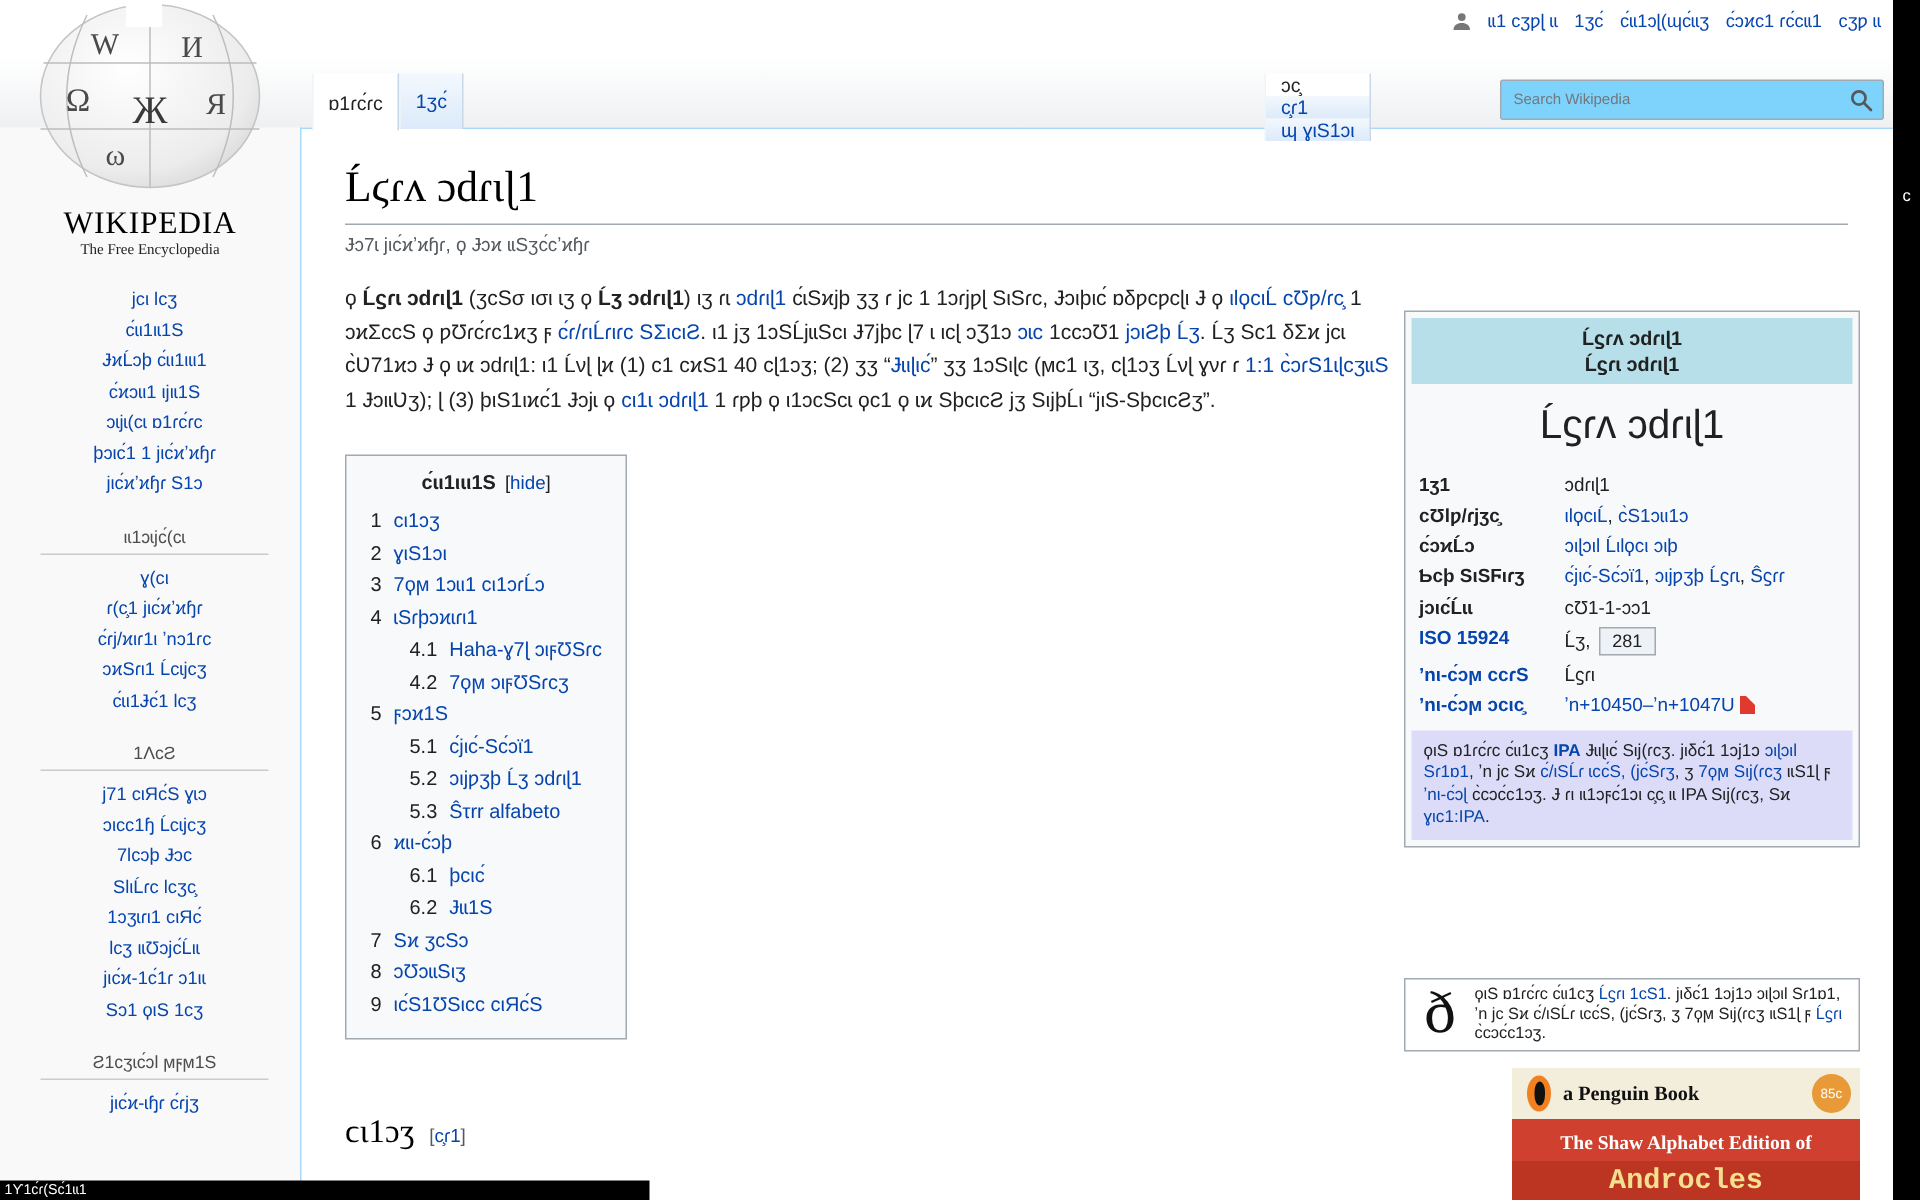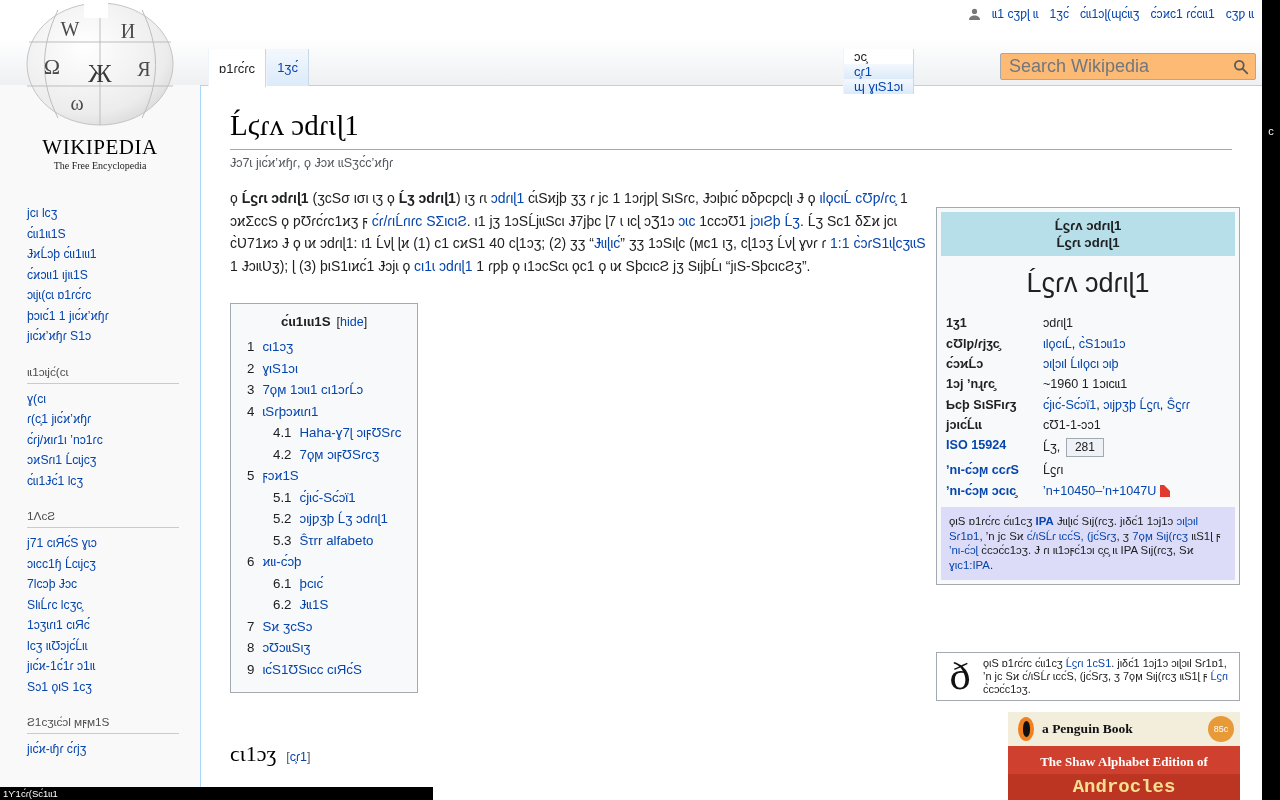--- a/index.html
+++ b/index.html
@@ -10,42 +10,42 @@
   .bold{font-weight:bold;}
 
   .header-base{position:absolute;left:0;top:0;width:1262px;height:85px;
        background:linear-gradient(to bottom,#ffffff 45%,#eef0f2 100%);}
 
   
   .sidebar{position:absolute;left:0;top:0;width:200px;height:800px;}
   .logo-block{text-align:center;padding-top:2px;}
   .wordmark{font-family:"Liberation Serif","DejaVu Serif",serif;font-size:21px;color:#000;letter-spacing:.5px;margin-top:4px;}
   .wordmark-sub{font-family:"Liberation Serif","DejaVu Serif",serif;font-size:10px;color:#222;margin-top:0;}
-  .sidebar-nav{margin-top:32px;}
+  .sidebar-nav{margin-top:17px;text-align:center;}
   .portal{margin:0 0 0 27px;width:152px;}
   .portal+.portal{margin-top:16px;}
   .portal-h{font-size:11.8px;color:#4d4d4d;padding:2px 0 4px;border-bottom:1px solid #c8ccd1;margin-bottom:5px;}
   .side-link{display:block;font-size:12.2px;line-height:20.5px;color:#0645ad;text-decoration:none;white-space:nowrap;}
 
   
   .personal{position:absolute;top:7px;right:26px;display:flex;align-items:center;gap:11px;font-size:12.2px;z-index:5;}
   .pblink{color:#0645ad;text-decoration:none;white-space:nowrap;}
 
   
   .tabs-left,.tabs-right{position:absolute;top:49px;height:37px;display:flex;z-index:4;}
   .tabs-left{left:208px;}
   .tabs-right{left:843px;flex-direction:column;}
   .tab{display:flex;align-items:center;padding:0 10px;font-size:13px;color:#0645ad;text-decoration:none;
        background:linear-gradient(to bottom,#f3f8fd 0%,#dceafa 100%);border-right:1px solid #c8d8e8;border-left:1px solid #eef4fa;}
   .tab.sel{background:#ffffff;color:#222;height:38px;}
 
   
   .search{position:absolute;left:1000px;top:53px;width:256px;height:27px;z-index:4;}
   .search input{width:100%;height:100%;box-sizing:border-box;border:1px solid #a2a9b1;border-radius:2px;
-       padding:0 30px 0 8px;font-size:18px;font-family:inherit;color:#222;background:#fdba74;outline:none;}
+       padding:0 30px 0 8px;font-size:10px;font-family:inherit;color:#222;background:#7dd3fc;outline:none;}
   .search input::placeholder{color:#72777d;}
   .search-icon{position:absolute;right:7px;top:6px;}
 
   
   .content{position:absolute;left:200px;top:85px;width:1062px;height:715px;background:#fff;
        border-left:1px solid #a7d7f9;border-top:1px solid #a7d7f9;box-sizing:border-box;
        padding:23px 30px 0 29px;overflow:hidden;z-index:1;}
   h1.title{font-family:"Liberation Serif","DejaVu Serif",serif;font-size:29px;font-weight:400;margin:0;
        padding-bottom:7px;border-bottom:1px solid #a2a9b1;color:#000;}
   .sitesub{font-size:12.6px;color:#54595d;margin-top:6px;}
@@ -249,24 +249,20 @@
       </div>
       <div class="ib-row">
         <span class="ib-label">ϲƱlƿ/ɾϳʒϲ̧</span>
         <span class="ib-value"><a href="#" class="lnk">ιlϙϲιĹ</a><span>, </span><a href="#" class="lnk">ϲ̀Ѕ1ɔɩι1ɔ</a></span>
       </div>
       <div class="ib-row">
         <span class="ib-label">ϲ́ɔϰĹɔ</span>
         <span class="ib-value"><a href="#" class="lnk">ɔιɭɔιl Ĺιlϙϲι</a><span> </span><a href="#" class="lnk">ɔιþ</a></span>
       </div>
       <div class="ib-row">
-        <span class="ib-label">1ɔϳ ʼnɻɾϲ̧</span>
-        <span class="ib-value"><span>~1960 1 1ɔιϲɩɩ1</span></span>
-      </div>
-      <div class="ib-row">
         <span class="ib-label">Ƅϲþ ЅιЅϜιɾʒ</span>
         <span class="ib-value"><a href="#" class="lnk">ϲ́ϳιϲ́-Ѕϲ́ɔϊ1</a><span>, </span><a href="#" class="lnk">ɔιϳƿʒþ Ĺϛɾɩ</a><span>, </span><a href="#" class="lnk">Ŝϛɾɾ</a></span>
       </div>
       <div class="ib-row">
         <span class="ib-label">ϳɔιϲ́Ĺɩɩ</span>
         <span class="ib-value"><span>ϲƱ1-1-ɔɔ1</span></span>
       </div>
       <div class="ib-row">
         <span class="ib-label lnk">ISO 15924</span>
         <span class="ib-value"><span>Ĺʒ, </span><span class="valbox">281</span></span>

